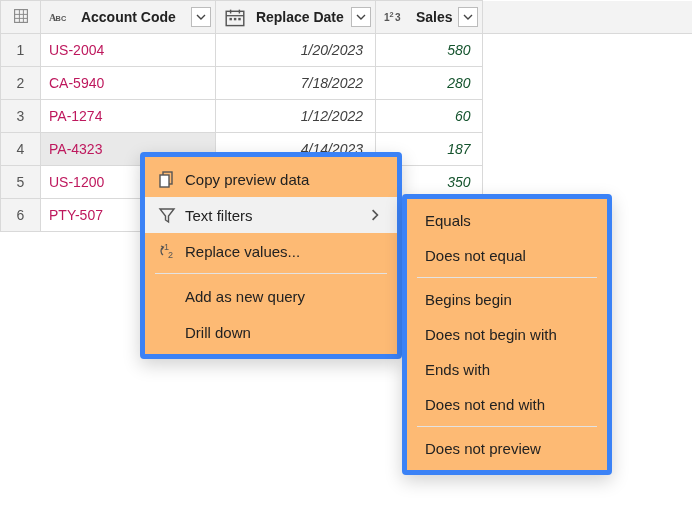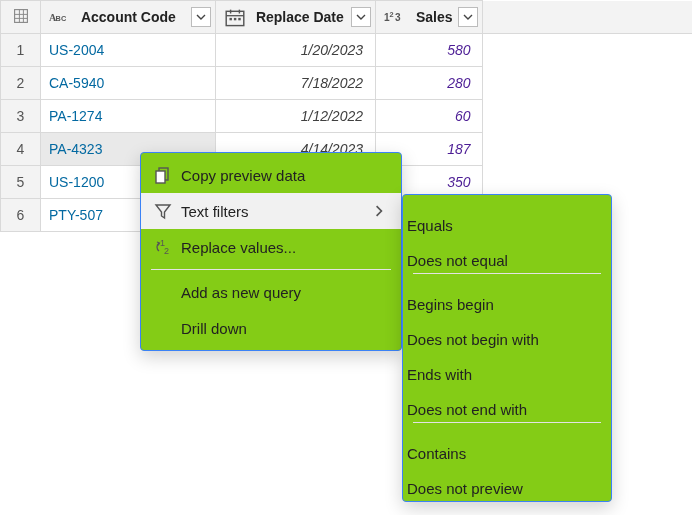--- a/index.html
+++ b/index.html
@@ -53,30 +53,30 @@
     position: absolute;
     right: 4px; top: 50%;
     transform: translateY(-50%);
     width: 20px; height: 20px;
     border: 1px solid #bcbcbc;
     background: #fff;
     display: flex; align-items: center; justify-content: center;
     cursor: pointer;
   }
   .grid th .dropdown-btn svg { width: 10px; height: 10px; }
-  .grid td.acct { color: #0369a1; }
+  .grid td.acct { color: #be185d; }
   .grid td.acct.sel { background: #e9e9e9; }
   .grid td.date { text-align: right; font-style: italic; color: #404040; padding-right: 12px;}
-  .grid td.sales { text-align: right; font-style: italic; color: #4c1d95; padding-right: 12px;}
+  .grid td.sales { text-align: right; font-style: italic; color: #14532d; padding-right: 12px;}
   .grid td.empty { background: #fff; }
   
   .menu {
     position: absolute;
-    background: #84cc16;
-    border: 1px solid #3b82f6;
+    background: #fdba74;
+    border: 5px solid #3b82f6;
     box-shadow: 0 6px 18px rgba(0,0,0,0.18);
     border-radius: 4px;
     font-size: 15px;
     color: #222;
     padding: 4px 0;
   }
   .menu .item {
     display: flex;
     align-items: center;
     height: 36px;
@@ -106,21 +106,21 @@
     border: none;
   }
   .menu.main {
     left: 140px; top: 152px;
     width: 262px;
   }
   .menu.sub {
     left: 402px; top: 194px;
     width: 210px;
   }
-  .menu.sub .item { padding-left: 4px; height: 35px; align-items: flex-end; }
+  .menu.sub .item { padding-left: 18px; height: 35px; }
 </style>
 </head>
 <body>
 
 <table class="grid">
   <thead>
     <tr>
       <th class="rownum-head">
         <svg viewBox="0 0 20 20" width="16" height="16">
           <rect x="2" y="2" width="16" height="16" fill="none" stroke="#888" stroke-width="1.4"></rect>
@@ -288,18 +288,15 @@
       <span class="mlabel">Does not begin with</span>
     </div>
   <div class="item">
       <span class="mlabel">Ends with</span>
     </div>
   <div class="item">
       <span class="mlabel">Does not end with</span>
     </div>
   <hr class="sep">
   <div class="item">
-      <span class="mlabel">Contains</span>
-    </div>
-  <div class="item">
       <span class="mlabel">Does not preview</span>
     </div>
 </div>
 
 </body></html>

